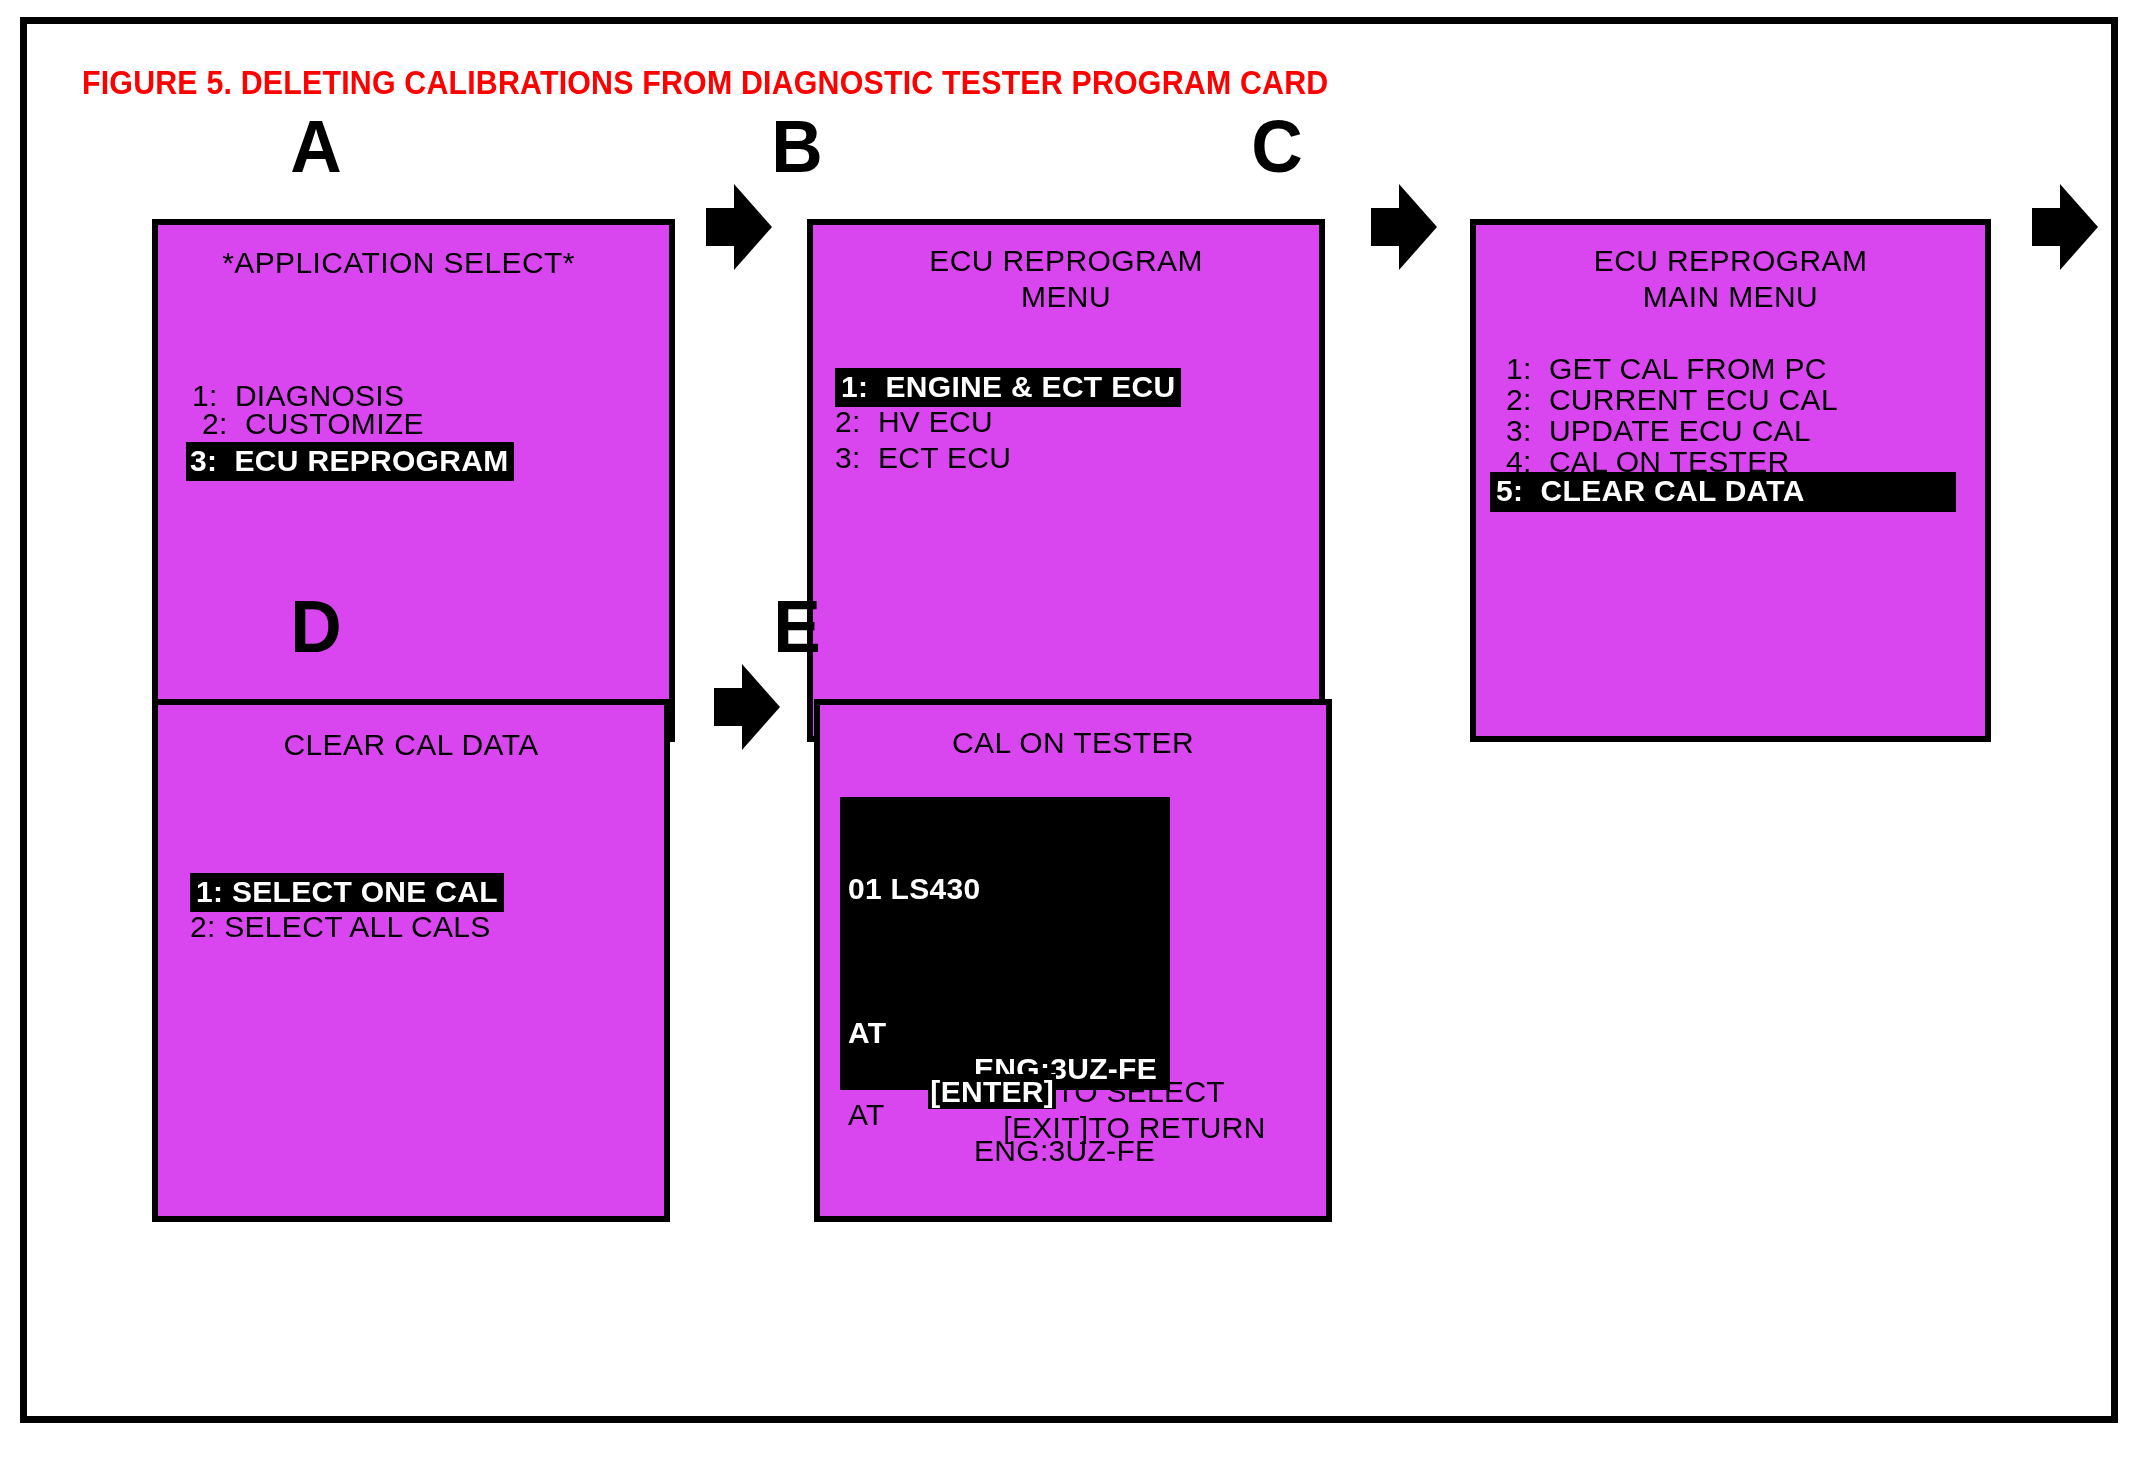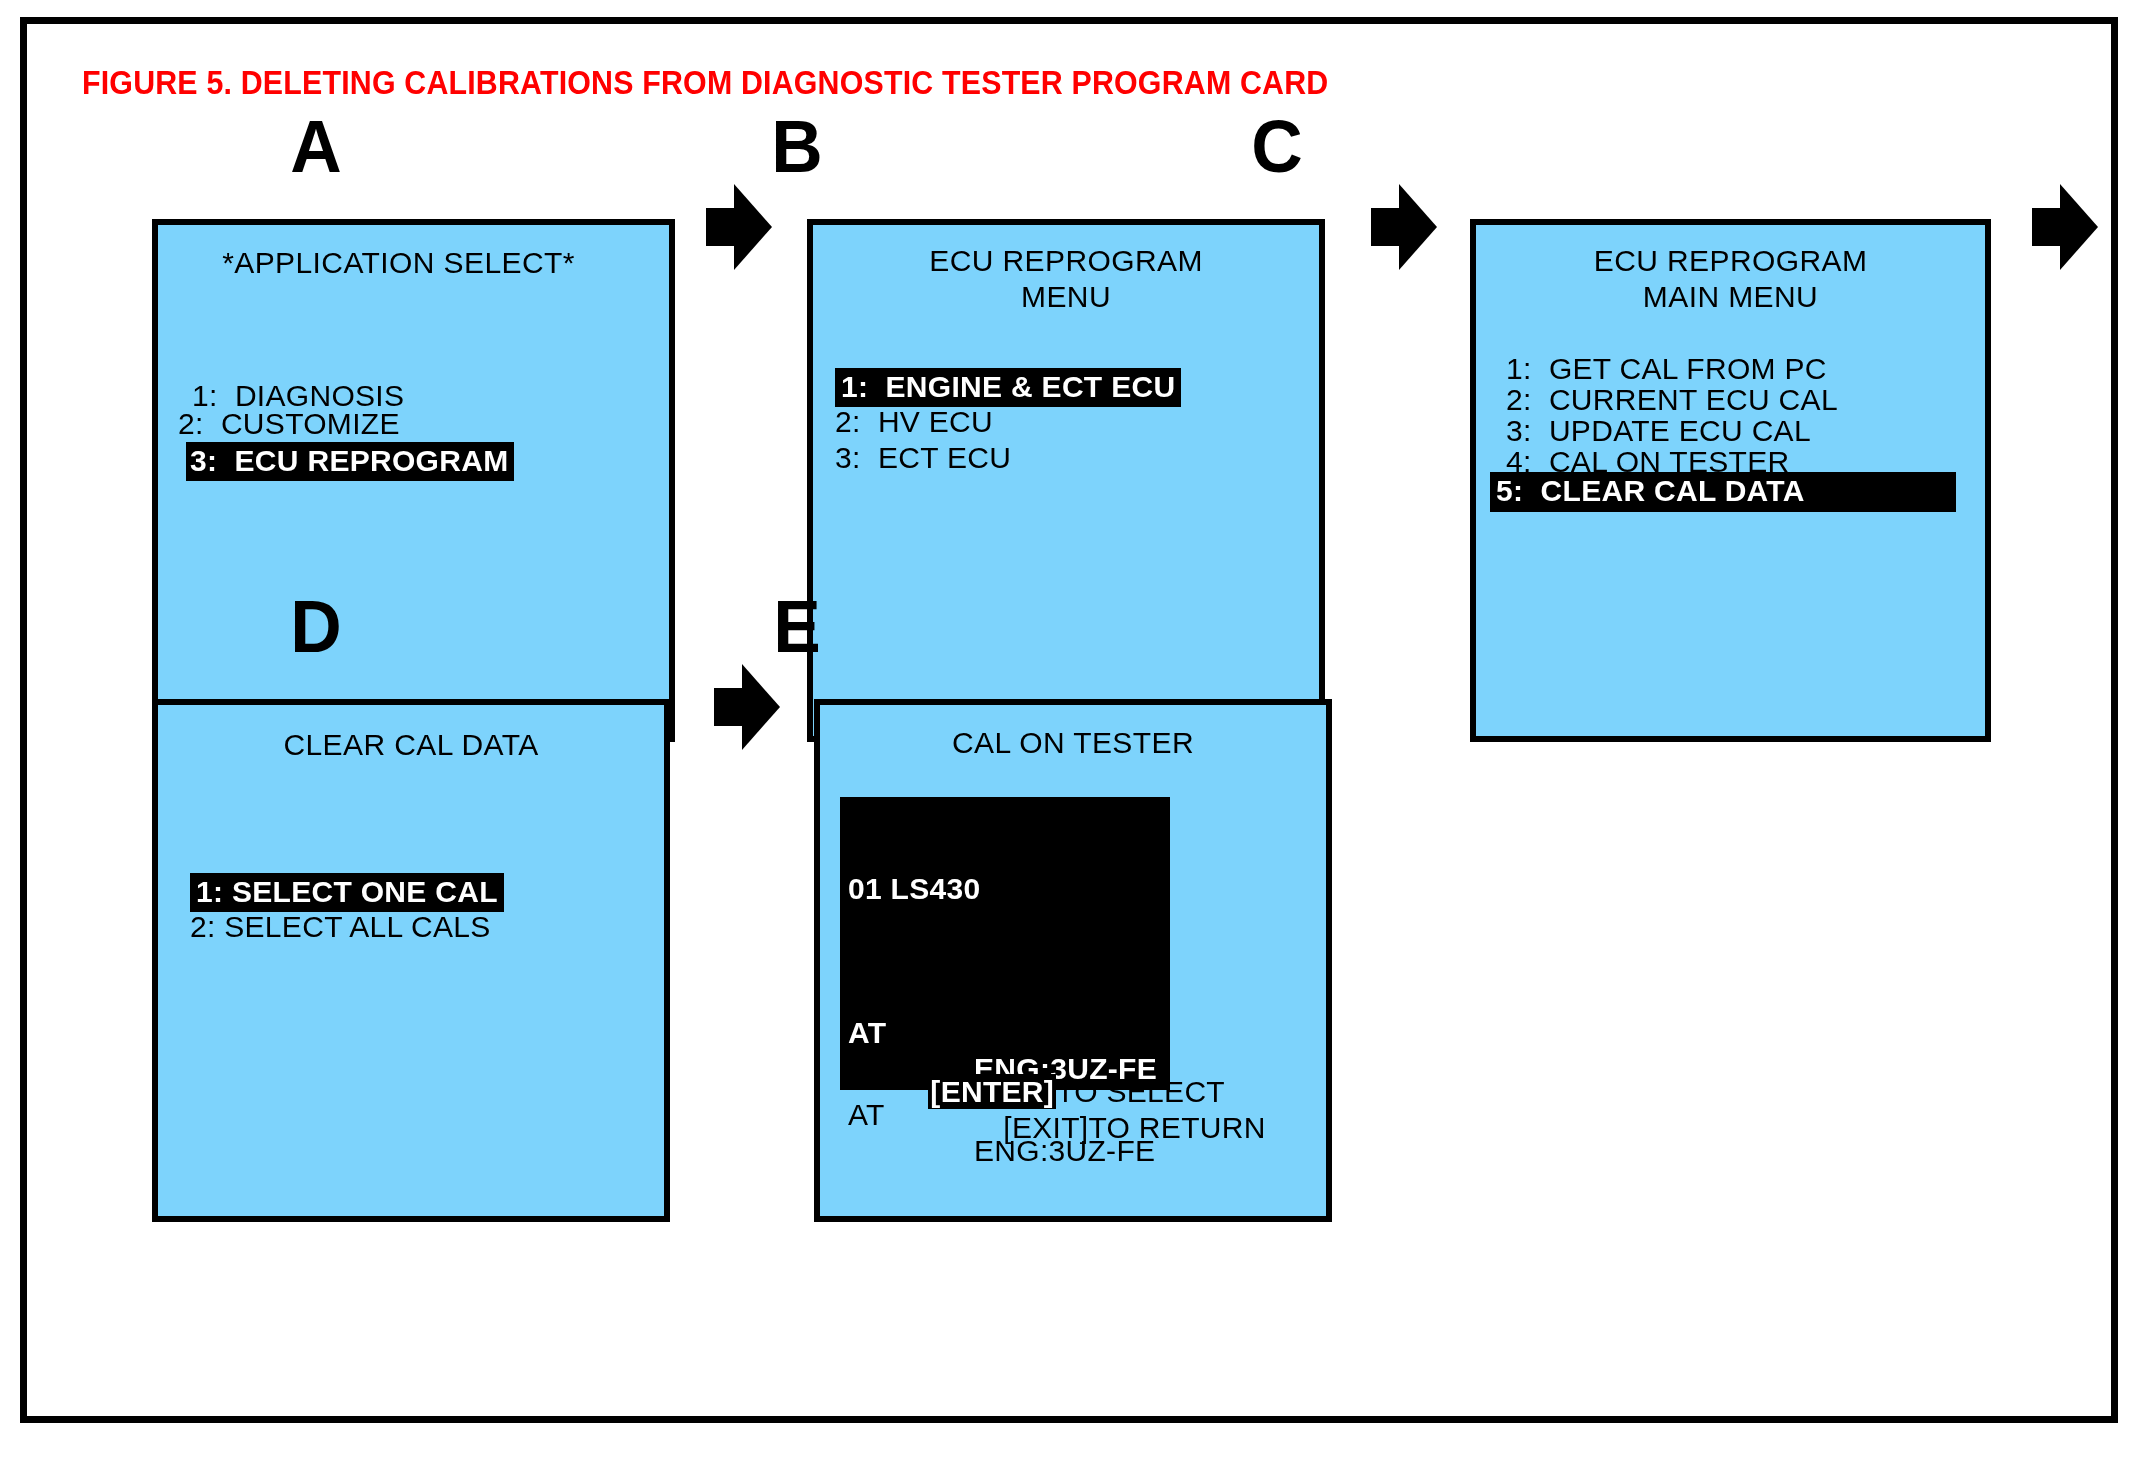--- a/index.html
+++ b/index.html
@@ -37,21 +37,21 @@
     color:#000;
     text-align:center;
     width:120px;
     transform:scaleX(0.95);
   }
 
   
   .screen{
     position:absolute;
     border:6px solid #000;
-    background:#7dd3fc;
+    background:#d946ef;
     box-sizing:border-box;
     overflow:hidden;
   }
   .screen-inner{
     position:relative;width:100%;height:100%;
   }
 
   
   .scr-title{
     position:absolute;left:0;right:0;
@@ -104,21 +104,21 @@
 
   <div id="figure-title">FIGURE 5.  DELETING CALIBRATIONS FROM DIAGNOSTIC TESTER PROGRAM CARD</div>
 
   <div class="panel-letter" style="left:229px;top:85px;">A</div>
 
   <div class="screen" style="left:125px;top:195px;width:523px;height:523px;">
     <div class="screen-inner">
       <div class="scr-title" style="top:20px;left:-30px;">*APPLICATION SELECT*</div>
 
       <div class="scr-line" style="left:34px;top:145px;margin-top:8px;">1:  DIAGNOSIS</div>
-      <div class="scr-line" style="left:20px;top:181px;">2:  CUSTOMIZE</div>
+      <div class="scr-line" style="left:44px;top:181px;">2:  CUSTOMIZE</div>
       <div class="scr-line hl" style="left:28px;top:217px;padding:1px 6px 2px 4px;">3:  ECU REPROGRAM</div>
     </div>
   </div>
 
   <div class="arrow" style="left:679px;top:160px;">
     <div class="shaft"></div>
       <div class="head"></div>
   </div>
 
   <div class="panel-letter" style="left:710px;top:85px;">B</div>

